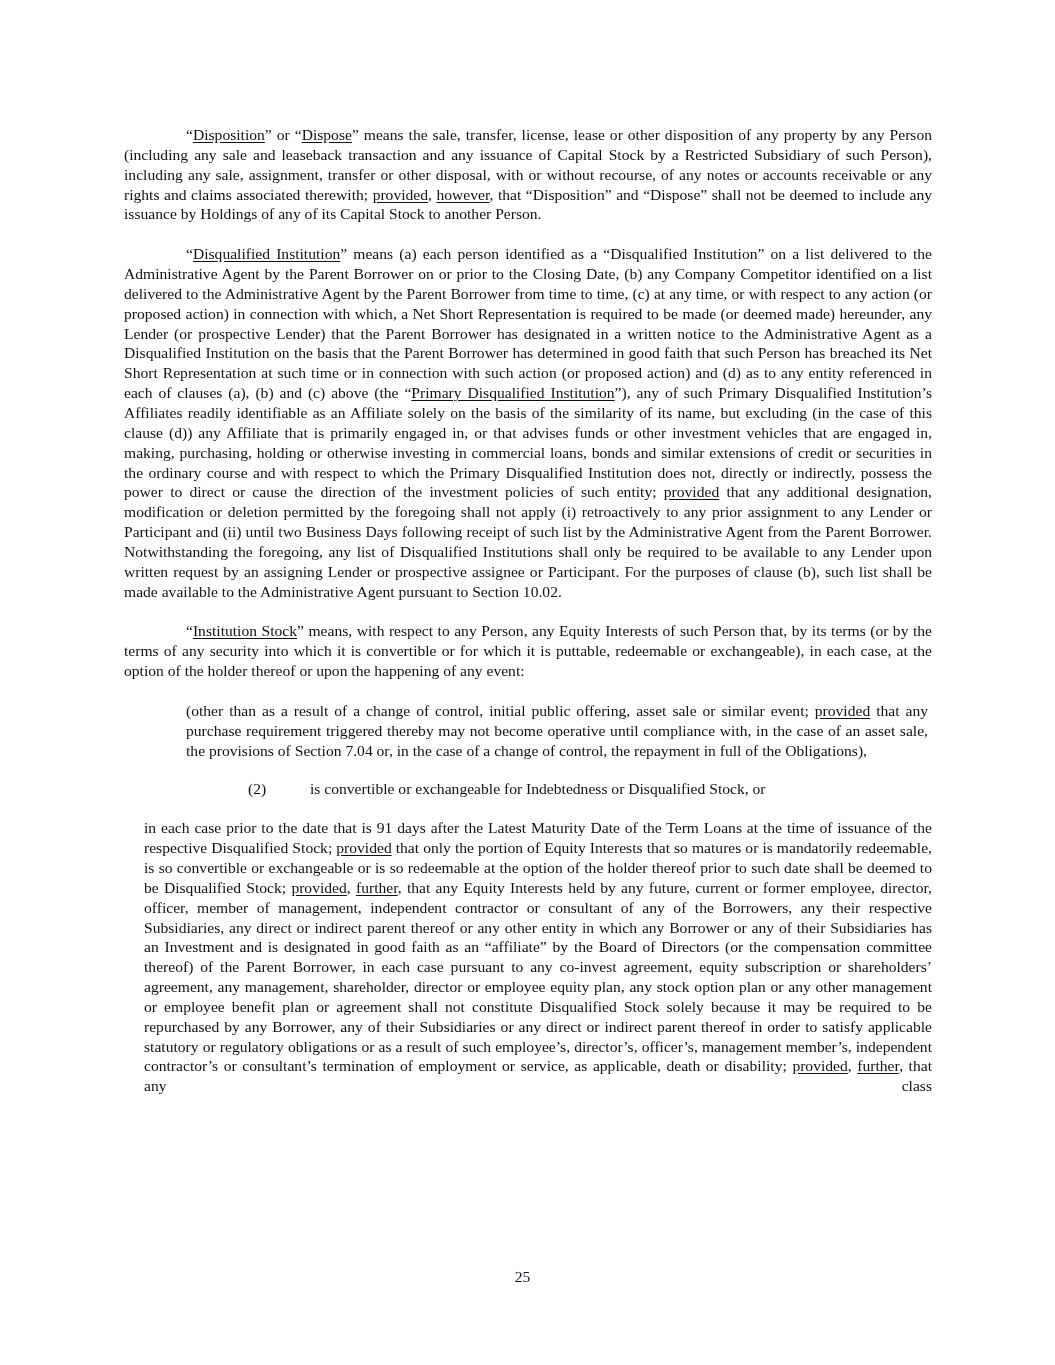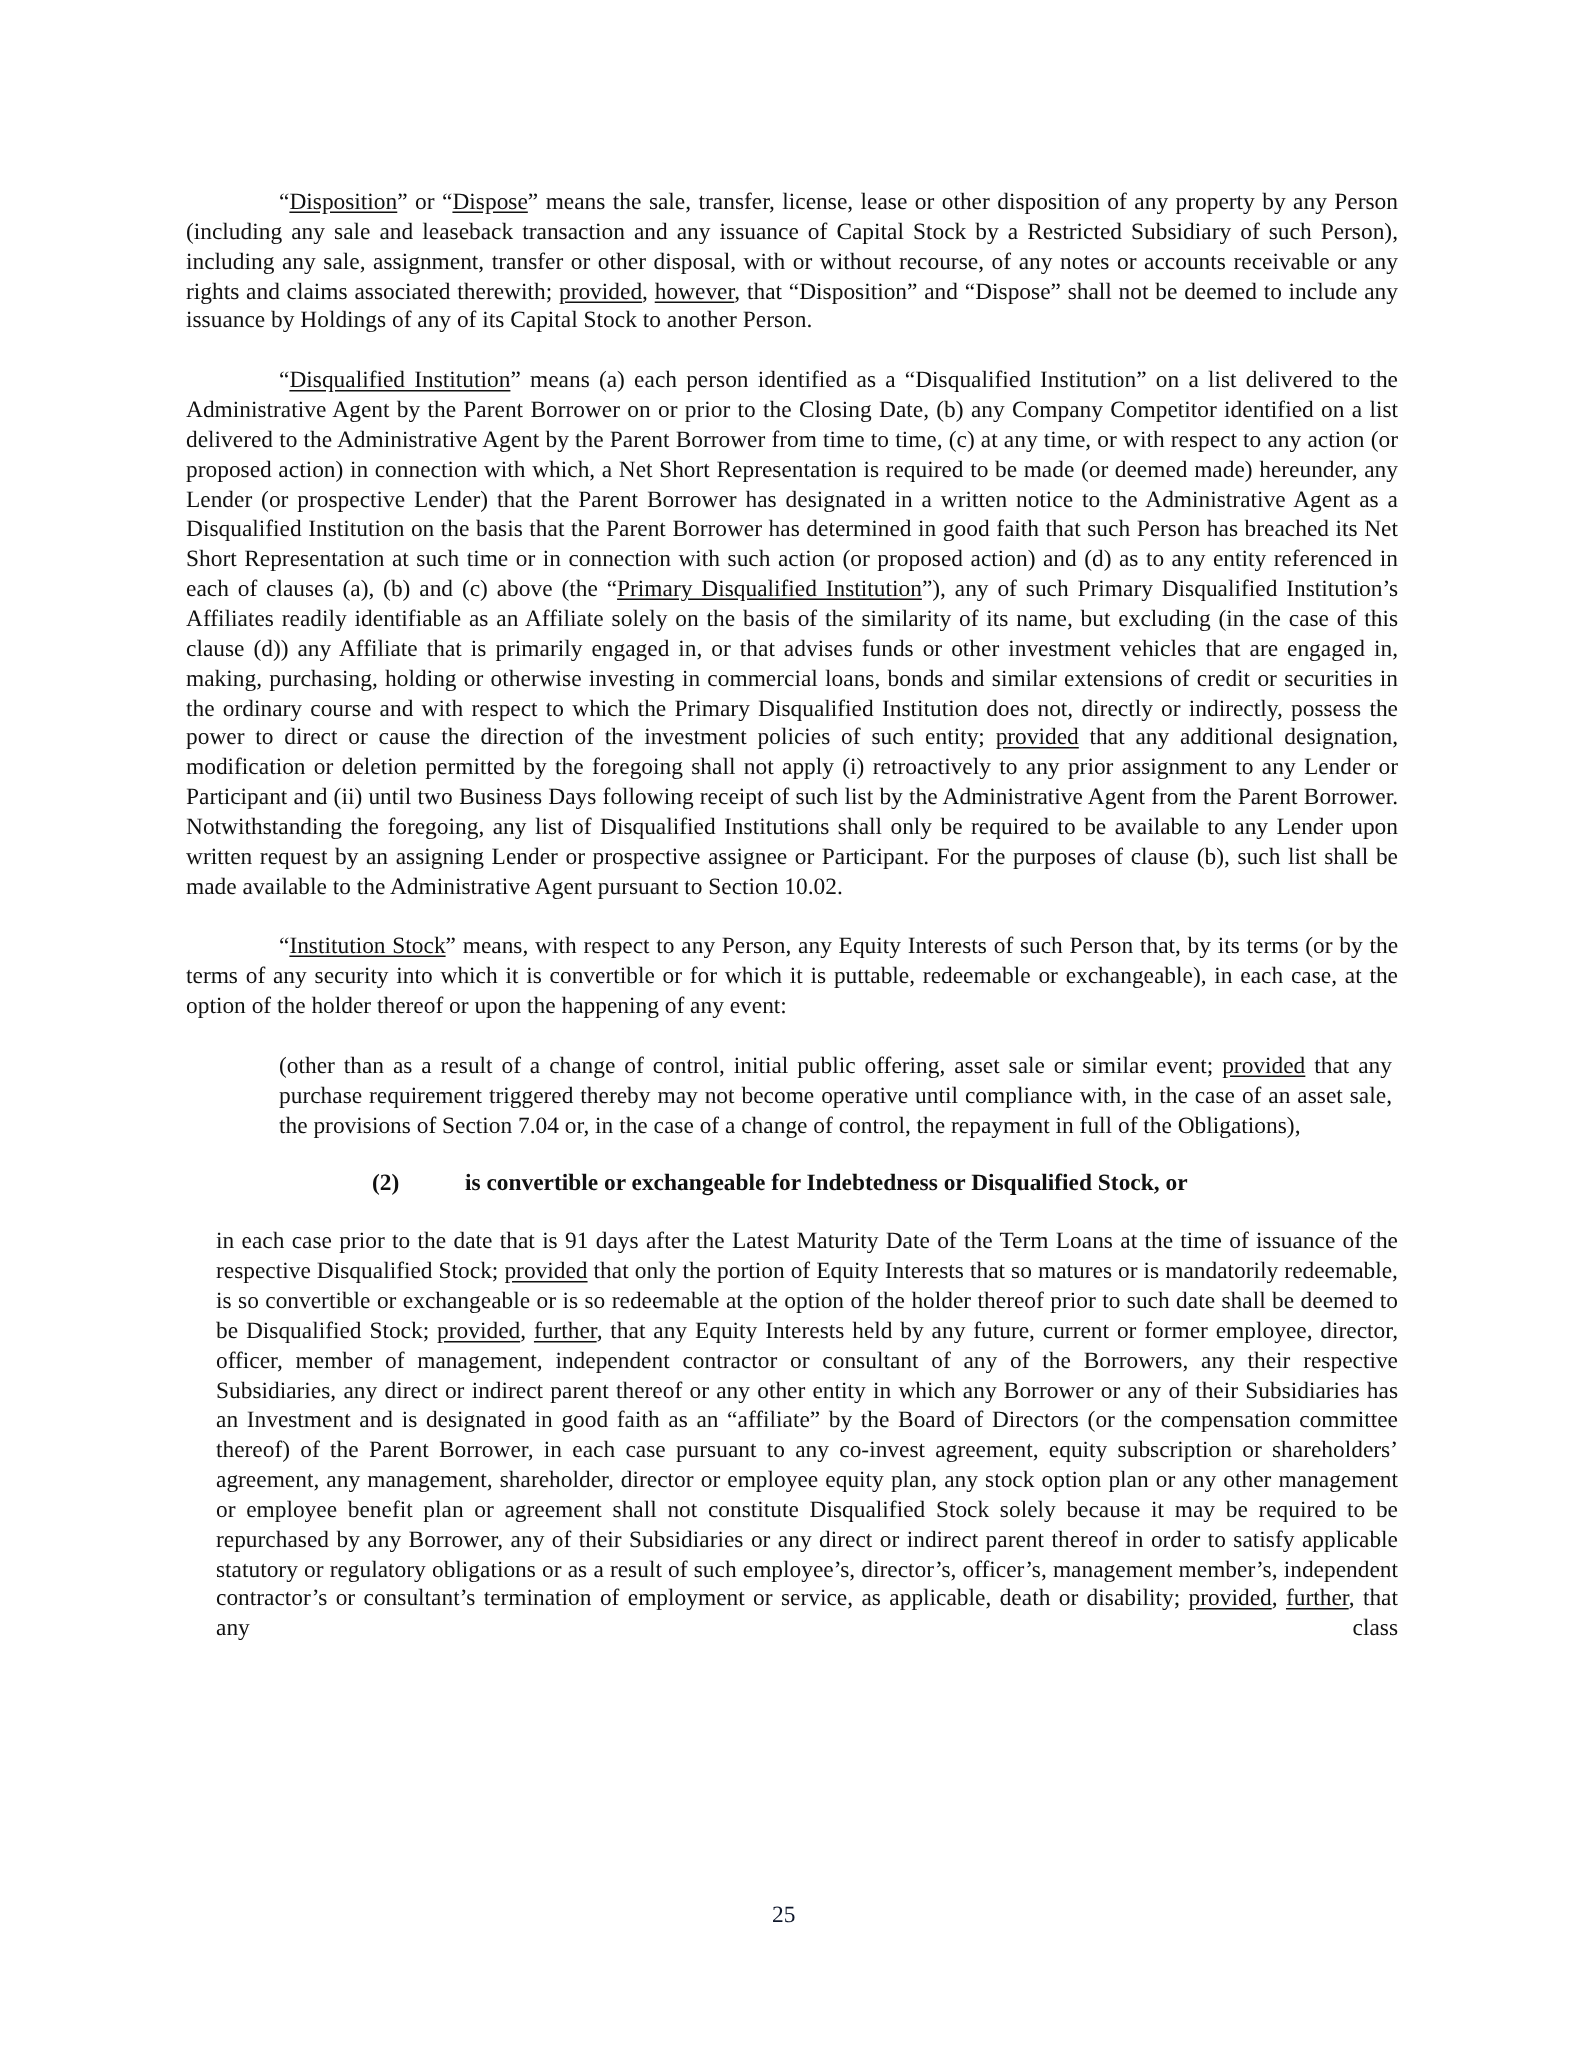--- a/index.html
+++ b/index.html
@@ -10,21 +10,21 @@
       color: #111111;
     }
     .para { text-align: justify; margin: 0 0 20px 0; }
     .para.indent { text-indent: 62px; }
     .para.last-justify { text-align-last: justify; margin-left: 20px; }
     .u { text-decoration: underline; text-underline-offset: 2px; }
     .list-item { margin: 0; }
     .li-first { padding-left: 124px; position: relative; margin: 0; }
     .li-body { margin: 0 4px 0 62px; text-align: justify; }
     .li-num { display: inline-block; width: 62px; }
-    .li-short { margin: 0 0 19px 124px; white-space: nowrap; font-weight: bold; }
+    .li-short { margin: 0 0 19px 124px; white-space: nowrap; }
     .item1 { margin-bottom: 19px; }
     .page-number {
       position: absolute; top: 1268px; left: 0; width: 1045px; text-align: center;
       font-family: "Liberation Serif", serif; font-size: 15.6px; color: #0f172a;
     }
   </style>
 </head>
 <body>
 
 <div class="page">

